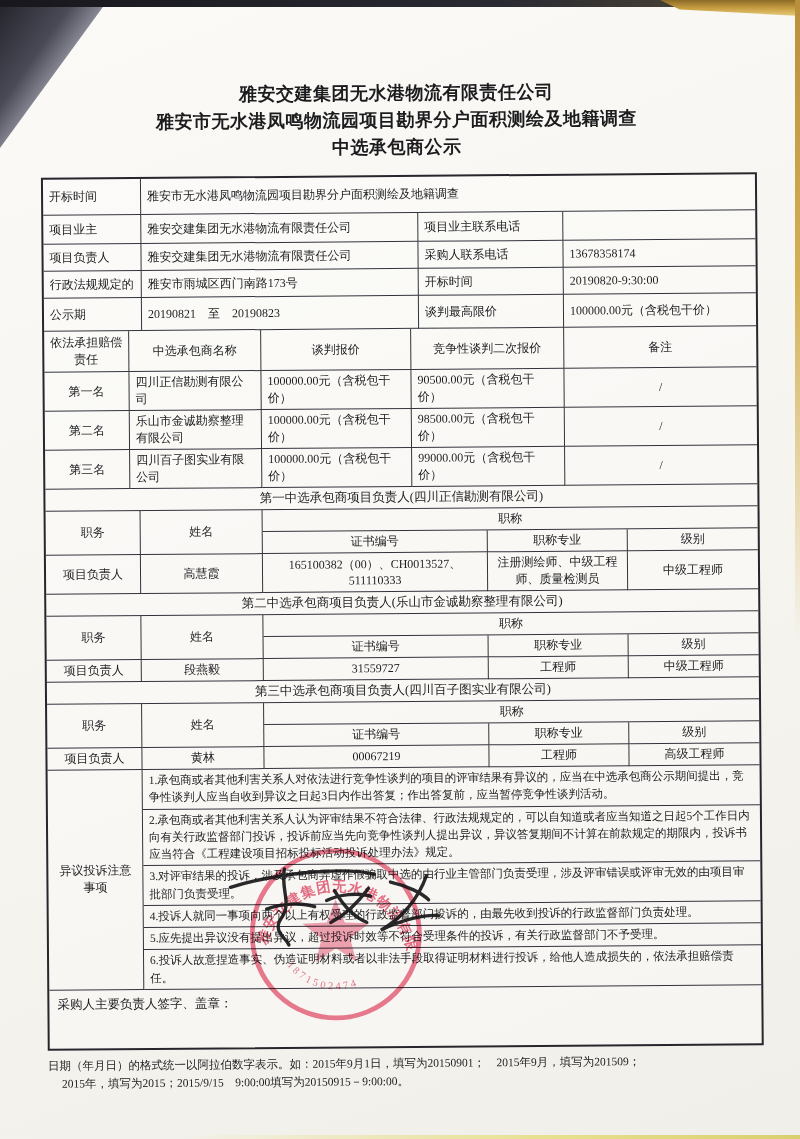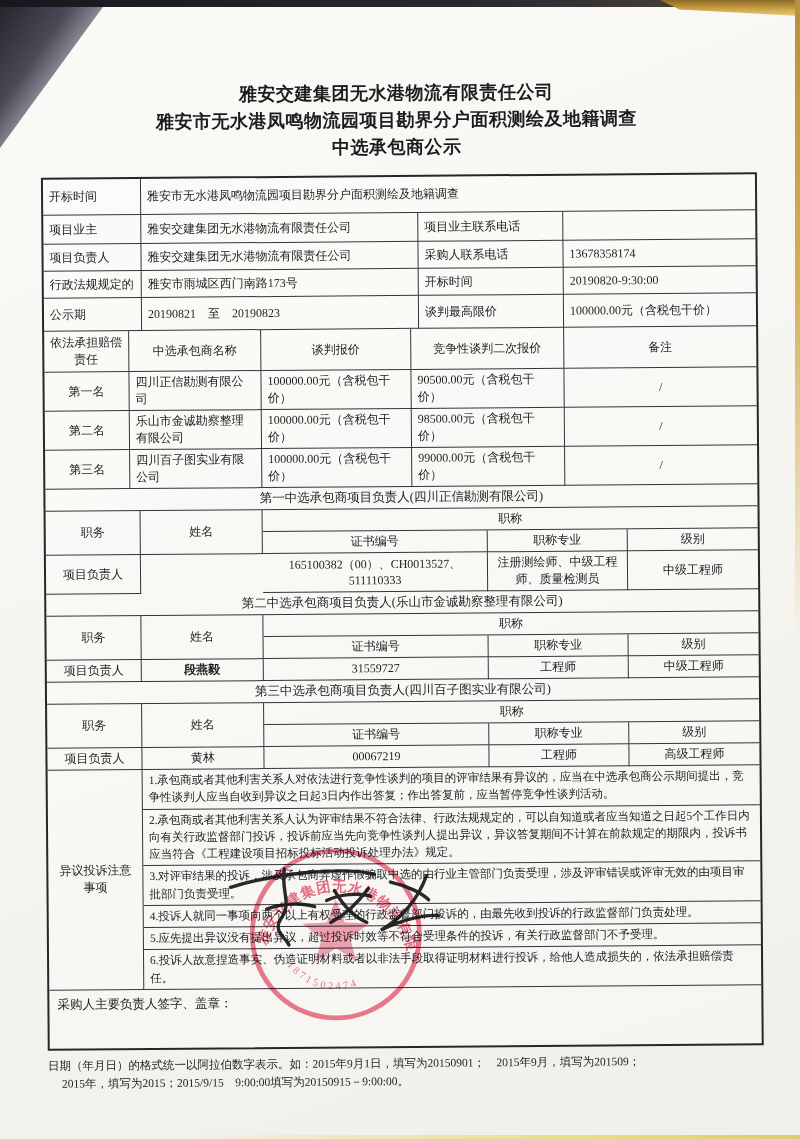--- a/index.html
+++ b/index.html
@@ -131,37 +131,38 @@
         <div class="c h20 secttl last">第一中选承包商项目负责人(四川正信勘测有限公司)</div>
       </div>
       <div class="ptable">
         <div class="c ctr" style="grid-row:1/3;grid-column:1;">职务</div>
         <div class="c ctr" style="grid-row:1/3;grid-column:2;">姓名</div>
         <div class="c h16 ctr last" style="grid-row:1;grid-column:3/6;">职称</div>
         <div class="c h16 ctr" style="grid-row:2;grid-column:3;">证书编号</div>
         <div class="c h16 ctr" style="grid-row:2;grid-column:4;">职称专业</div>
         <div class="c h16 ctr last" style="grid-row:2;grid-column:5;">级别</div>
         <div class="c h32 ctr" style="grid-row:3;grid-column:1;">项目负责人</div>
+        <div class="c h32 ctr" style="grid-row:3;grid-column:2;">高慧霞</div>
         <div class="c h32 ctr" style="grid-row:3;grid-column:3;">165100382（00）、CH0013527、511110333</div>
         <div class="c h32 ctr" style="grid-row:3;grid-column:4;">注册测绘师、中级工程师、质量检测员</div>
         <div class="c h32 ctr last" style="grid-row:3;grid-column:5;">中级工程师</div>
       </div>
 
       <div class="r">
         <div class="c h18 secttl last">第二中选承包商项目负责人(乐山市金诚勘察整理有限公司)</div>
       </div>
       <div class="ptable">
         <div class="c ctr" style="grid-row:1/3;grid-column:1;">职务</div>
         <div class="c ctr" style="grid-row:1/3;grid-column:2;">姓名</div>
         <div class="c h16 ctr last" style="grid-row:1;grid-column:3/6;">职称</div>
         <div class="c h16 ctr" style="grid-row:2;grid-column:3;">证书编号</div>
         <div class="c h16 ctr" style="grid-row:2;grid-column:4;">职称专业</div>
         <div class="c h16 ctr last" style="grid-row:2;grid-column:5;">级别</div>
         <div class="c h18 ctr" style="grid-row:3;grid-column:1;">项目负责人</div>
-        <div class="c h18 ctr" style="grid-row:3;grid-column:2;font-weight:bold;">段燕毅</div>
+        <div class="c h18 ctr" style="grid-row:3;grid-column:2;">段燕毅</div>
         <div class="c h18 ctr" style="grid-row:3;grid-column:3;">31559727</div>
         <div class="c h18 ctr" style="grid-row:3;grid-column:4;">工程师</div>
         <div class="c h18 ctr last" style="grid-row:3;grid-column:5;">中级工程师</div>
       </div>
 
       <div class="r">
         <div class="c h18 secttl last">第三中选承包商项目负责人(四川百子图实业有限公司)</div>
       </div>
       <div class="ptable">
         <div class="c ctr" style="grid-row:1/3;grid-column:1;">职务</div>

